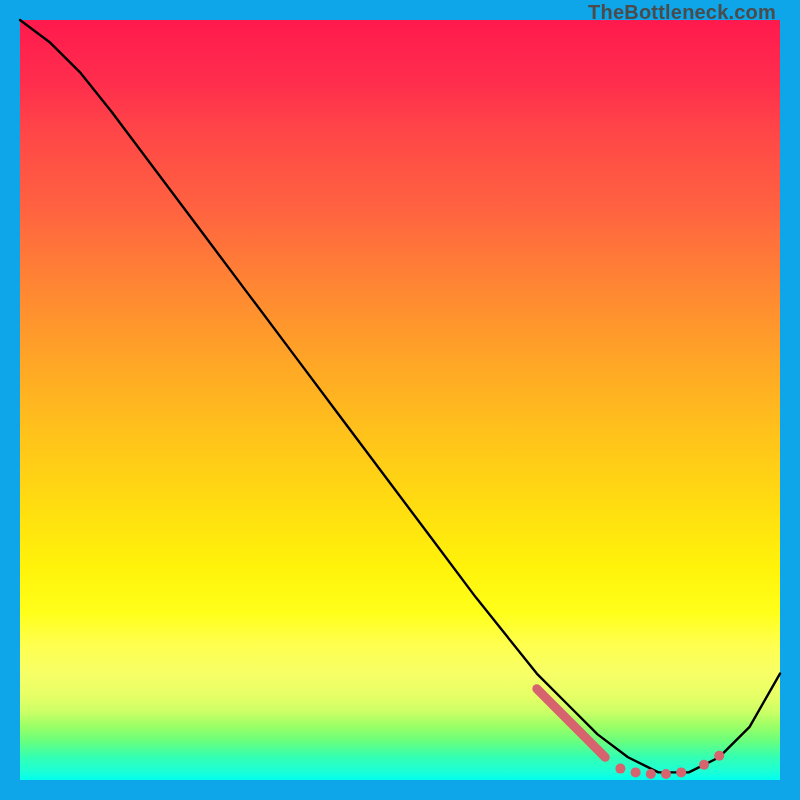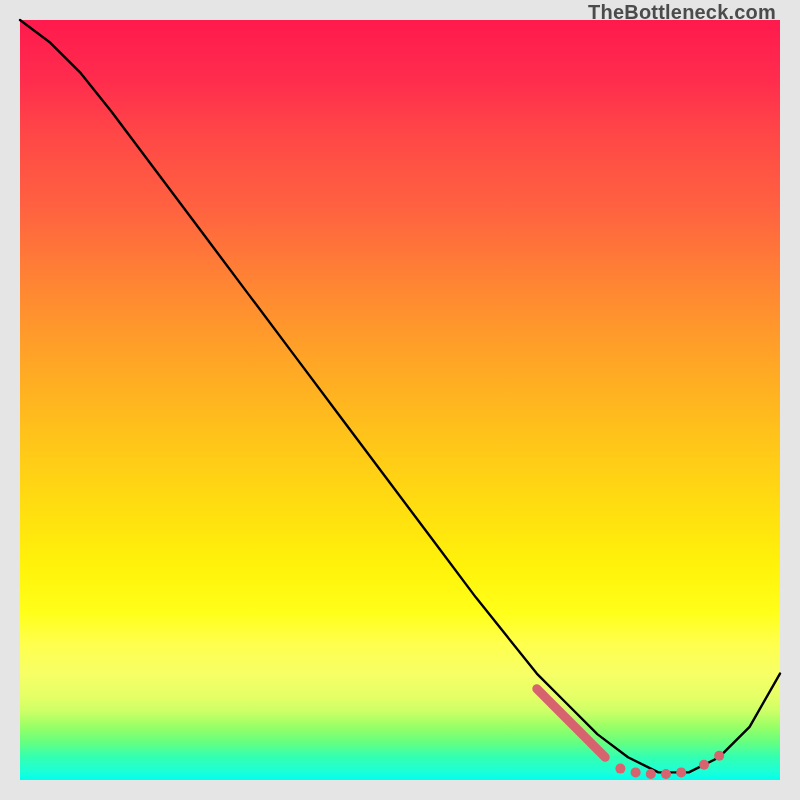--- a/index.html
+++ b/index.html
@@ -1,21 +1,21 @@
 <!DOCTYPE html>
 <html><head>
 <meta charset="utf-8">
 <style>
   * { margin: 0; padding: 0; box-sizing: border-box; }
   html, body { width: 800px; height: 800px; background: #000; overflow: hidden; }
   .stage {
     position: relative;
     width: 800px;
     height: 800px;
-    background: #e5e5e5;
+    background: #0ea5e9;
     text-align: right;
   }
   .plot-area {
     position: absolute;
     left: 20px;
     top: 20px;
     width: 760px;
     height: 760px;
     background: linear-gradient(to bottom,
       #ff1a4d 0%,

